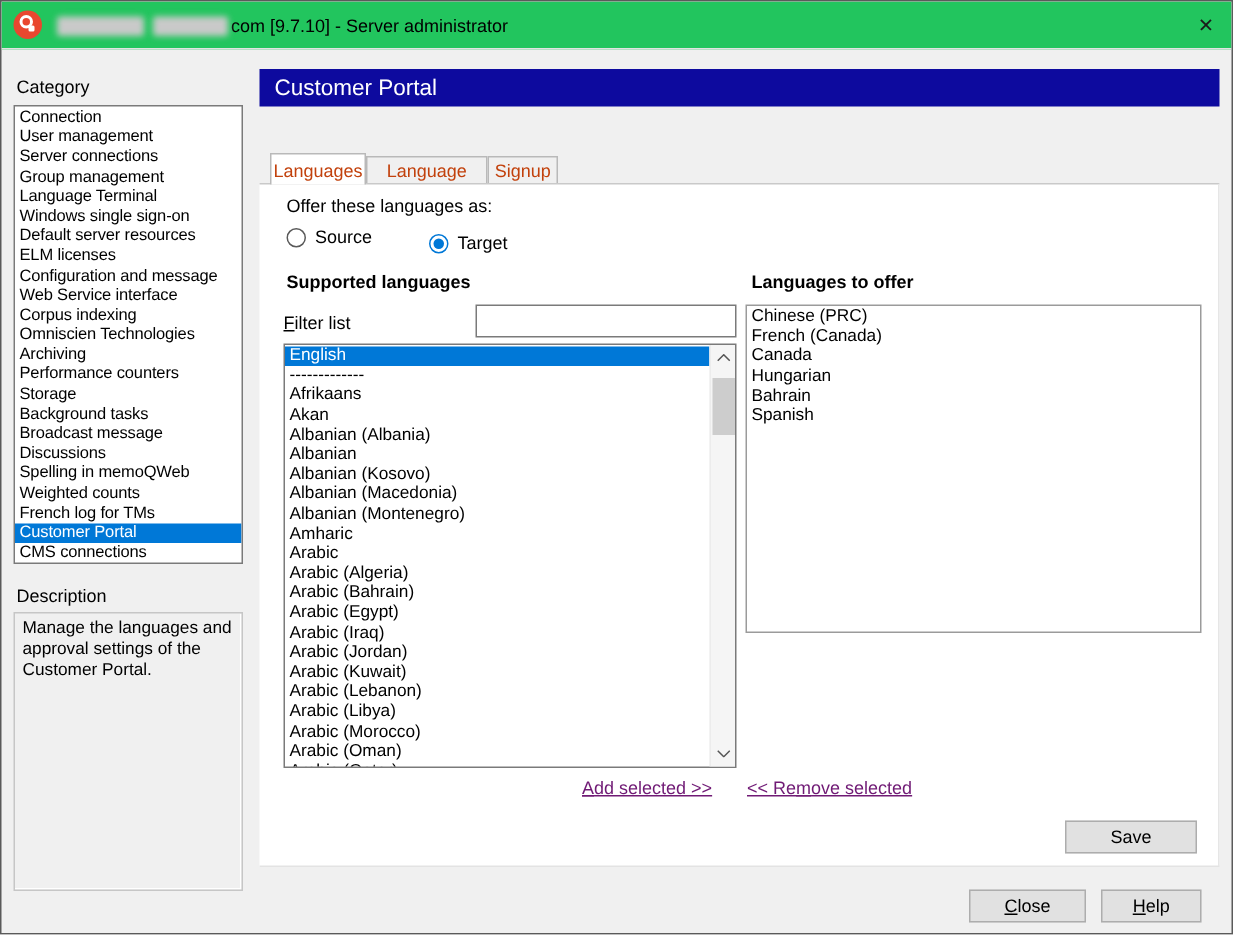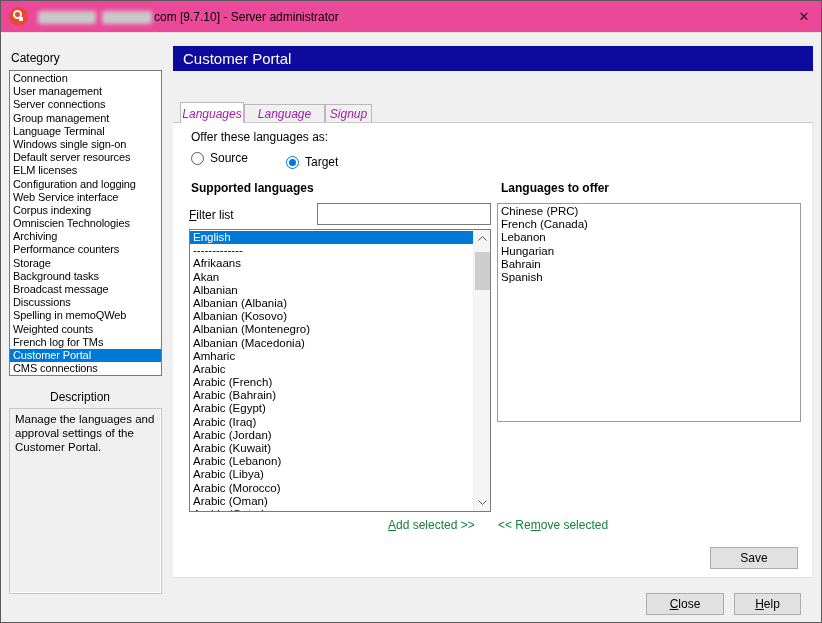--- a/index.html
+++ b/index.html
@@ -4,21 +4,21 @@
 <style>
   * { margin:0; padding:0; box-sizing:border-box; }
   html,body { background:#d4d4d4; }
   body { font-family:"Liberation Sans", sans-serif; }
   .window {
     position:relative; width:822px; height:623px; background:#f0f0f0;
     border:1px solid #5a5a5a; overflow:hidden;
   }
   
   .titlebar {
-    position:absolute; left:0; top:0; width:100%; height:32px; background:#ec4899;
+    position:absolute; left:0; top:0; width:100%; height:32px; background:#22c55e;
     border-bottom:1px solid #e3e3e3; display:flex; align-items:center; padding:0 8px;
   }
   .app-icon { position:relative; width:19px; height:19px; border-radius:50%; background:#e9472f; flex:0 0 auto; }
   .app-icon .ring { position:absolute; left:4px; top:3px; width:9px; height:9px; border:2.5px solid #ffffff; border-radius:50%; }
   .app-icon .dot  { position:absolute; left:10px; top:10px; width:4px; height:4px; background:#ffffff; border-radius:1px; }
   .blurred { height:13px; background:#c9c9c9; filter:blur(2px); border-radius:2px; margin-top:1px; }
   .blur-a { width:58px; margin-left:10px; }
   .blur-b { width:50px; margin-left:6px; margin-right:2px; }
   .title-text { font-size:12px; color:#000; white-space:nowrap; }
   .close-btn {
@@ -40,21 +40,21 @@
     position:absolute; left:8px; top:407px; width:153px; height:186px;
     background:#f0f0f0; border:1px solid #c6c6c6; box-shadow:inset -1px -1px 0 #ffffff;
     font-size:11.5px; color:#000; padding:3px 4px 3px 5px; line-height:14px;
   }
   
   .main-header {
     position:absolute; left:172px; top:45px; width:640px; height:25px; background:#0d0a9e;
     color:#ffffff; font-size:15px; line-height:25px; padding-left:10px;
   }
   .tab { position:absolute; top:103px; height:19px; background:#f0f0f0; border:1px solid #b9b9b9;
-    font-size:12px; color:#a21caf; text-align:center; line-height:18px; z-index:1;font-style:italic; }
+    font-size:12px; color:#c2410c; text-align:center; line-height:18px; z-index:1; }
   .tab.active { top:101px; height:21px; background:#ffffff; border-bottom:none; z-index:3; line-height:22px; }
   .tab-languages { left:179px; width:64px; }
   .tab-pairs { left:243px; width:81px; }
   .tab-signup { left:324px; width:47px; }
   .tabpage {
     position:absolute; left:172px; top:121px; width:640px; height:456px; background:#ffffff;
     border-top:1px solid #c9c9c9; border-right:1px solid #e6e6e6; border-bottom:1px solid #e3e3e3; z-index:2;
   }
   .label-12 { position:absolute; font-size:12px; color:#000; }
   .bold { font-weight:bold; }
@@ -80,21 +80,21 @@
     height:13.2px; line-height:13.2px; font-size:11.5px; padding-left:3px;
     white-space:nowrap; overflow:hidden; color:#000;
   }
   .listbox .lb-item.selected { background:#0078d7; color:#ffffff; }
   
   .scrollbar { position:absolute; right:0; top:0; bottom:0; width:17px; background:#f5f5f5; border-left:1px solid #ececec; }
   .sb-btn { position:absolute; left:0; width:17px; height:17px; background:#f5f5f5; display:flex; align-items:center; justify-content:center; }
   .sb-up { top:0; } .sb-down { bottom:0; }
   .sb-thumb { position:absolute; left:1px; top:22px; width:15px; height:38px; background:#cdcdcd; }
   
-  .link { position:absolute; font-size:12px; color:#15803d; cursor:pointer; white-space:nowrap; }
+  .link { position:absolute; font-size:12px; color:#701a75; cursor:pointer; white-space:nowrap;text-decoration:underline; }
   
   .btn {
     position:absolute; background:#e1e1e1; border:1px solid #adadad; font-family:"Liberation Sans",sans-serif;
     font-size:12px; color:#000; text-align:center; line-height:20px; height:22px; cursor:default;
   }
   .save-btn { left:709px; top:546px; width:88px; }
   .close-btn-b { left:645px; top:592px; width:78px; }
   .help-btn { left:733px; top:592px; width:67px; }
 </style>
 </head>
@@ -116,38 +116,38 @@
   <div class="section-label" style="left:10px; top:50px;">Category</div>
   <div class="category-list">
       <div class="lb-item">Connection</div>
       <div class="lb-item">User management</div>
       <div class="lb-item">Server connections</div>
       <div class="lb-item">Group management</div>
       <div class="lb-item">Language Terminal</div>
       <div class="lb-item">Windows single sign-on</div>
       <div class="lb-item">Default server resources</div>
       <div class="lb-item">ELM licenses</div>
-      <div class="lb-item">Configuration and logging</div>
+      <div class="lb-item">Configuration and message</div>
       <div class="lb-item">Web Service interface</div>
       <div class="lb-item">Corpus indexing</div>
       <div class="lb-item">Omniscien Technologies</div>
       <div class="lb-item">Archiving</div>
       <div class="lb-item">Performance counters</div>
       <div class="lb-item">Storage</div>
       <div class="lb-item">Background tasks</div>
       <div class="lb-item">Broadcast message</div>
       <div class="lb-item">Discussions</div>
       <div class="lb-item">Spelling in memoQWeb</div>
       <div class="lb-item">Weighted counts</div>
       <div class="lb-item">French log for TMs</div>
       <div class="lb-item selected">Customer Portal</div>
       <div class="lb-item">CMS connections</div>
     </div>
 
-  <div class="section-label" style="left:10px; top:389px;margin-left:39px;">Description</div>
+  <div class="section-label" style="left:10px; top:389px;">Description</div>
   <div class="description-box">Manage the languages and approval settings of the Customer Portal.</div>
 
   <div class="main-header">Customer Portal</div>
 
   <div class="tab tab-languages active">Languages</div>
   <div class="tab tab-pairs">Language pairs</div>
   <div class="tab tab-signup">Signup</div>
 
   <div class="tabpage"></div>
 
@@ -167,28 +167,28 @@
 
   <div class="label-12" style="left:188px; top:207px; z-index:4;"><span class="u">F</span><span>ilter list</span></div>
   <input class="filter-input" style="z-index: 4;" type="text" value="">
 
   <div class="listbox supported-listbox" style="z-index:4;">
     <div class="list-inner supported-inner">
         <div class="lb-item selected">English</div>
         <div class="lb-item">-------------</div>
         <div class="lb-item">Afrikaans</div>
         <div class="lb-item">Akan</div>
+        <div class="lb-item">Albanian (Albania)</div>
         <div class="lb-item">Albanian</div>
-        <div class="lb-item">Albanian (Albania)</div>
         <div class="lb-item">Albanian (Kosovo)</div>
+        <div class="lb-item">Albanian (Macedonia)</div>
         <div class="lb-item">Albanian (Montenegro)</div>
-        <div class="lb-item">Albanian (Macedonia)</div>
         <div class="lb-item">Amharic</div>
         <div class="lb-item">Arabic</div>
-        <div class="lb-item">Arabic (French)</div>
+        <div class="lb-item">Arabic (Algeria)</div>
         <div class="lb-item">Arabic (Bahrain)</div>
         <div class="lb-item">Arabic (Egypt)</div>
         <div class="lb-item">Arabic (Iraq)</div>
         <div class="lb-item">Arabic (Jordan)</div>
         <div class="lb-item">Arabic (Kuwait)</div>
         <div class="lb-item">Arabic (Lebanon)</div>
         <div class="lb-item">Arabic (Libya)</div>
         <div class="lb-item">Arabic (Morocco)</div>
         <div class="lb-item">Arabic (Oman)</div>
         <div class="lb-item">Arabic (Qatar)</div>
@@ -205,21 +205,21 @@
             <polyline points="0.5,0.5 4.5,4.5 8.5,0.5" fill="none" stroke="#555555" stroke-width="1"></polyline>
           </svg>
       </div>
     </div>
   </div>
 
   <div class="listbox offer-listbox" style="z-index:4;">
     <div class="list-inner offer-inner">
         <div class="lb-item">Chinese (PRC)</div>
         <div class="lb-item">French (Canada)</div>
-        <div class="lb-item">Lebanon</div>
+        <div class="lb-item">Canada</div>
         <div class="lb-item">Hungarian</div>
         <div class="lb-item">Bahrain</div>
         <div class="lb-item">Spanish</div>
       </div>
   </div>
 
   <div class="link" style="left:387px; top:517px; z-index:4;"><span class="u">A</span><span>dd selected &gt;&gt;</span></div>
   <div class="link" style="left:497px; top:517px; z-index:4;"><span>&lt;&lt; Re</span><span class="u">m</span><span>ove selected</span></div>
 
   <div class="btn save-btn" style="z-index:4;">Save</div>

